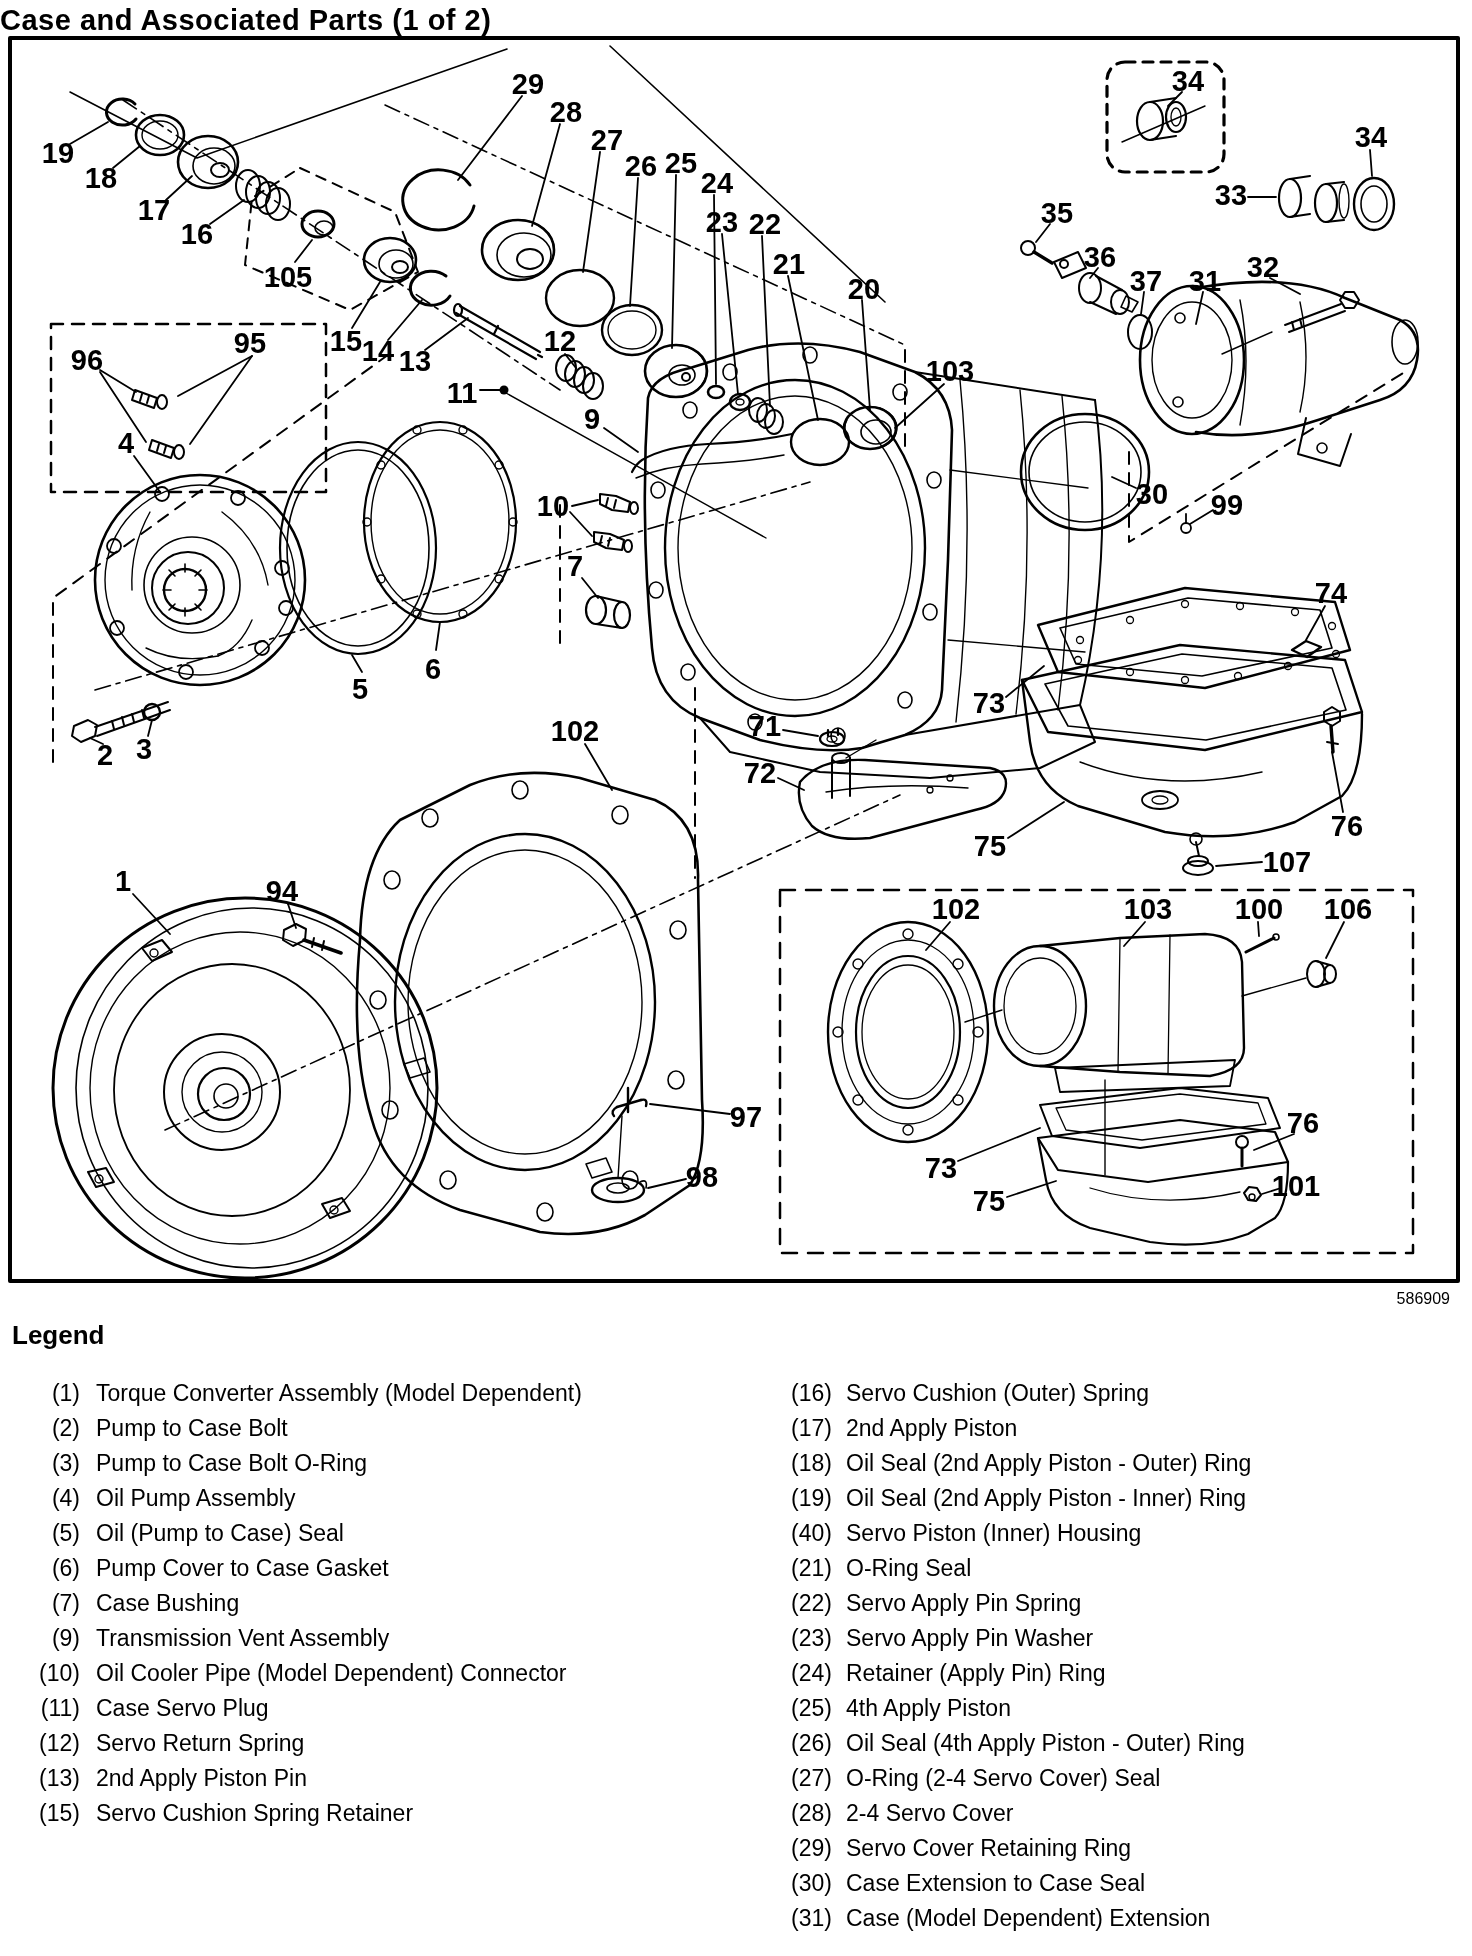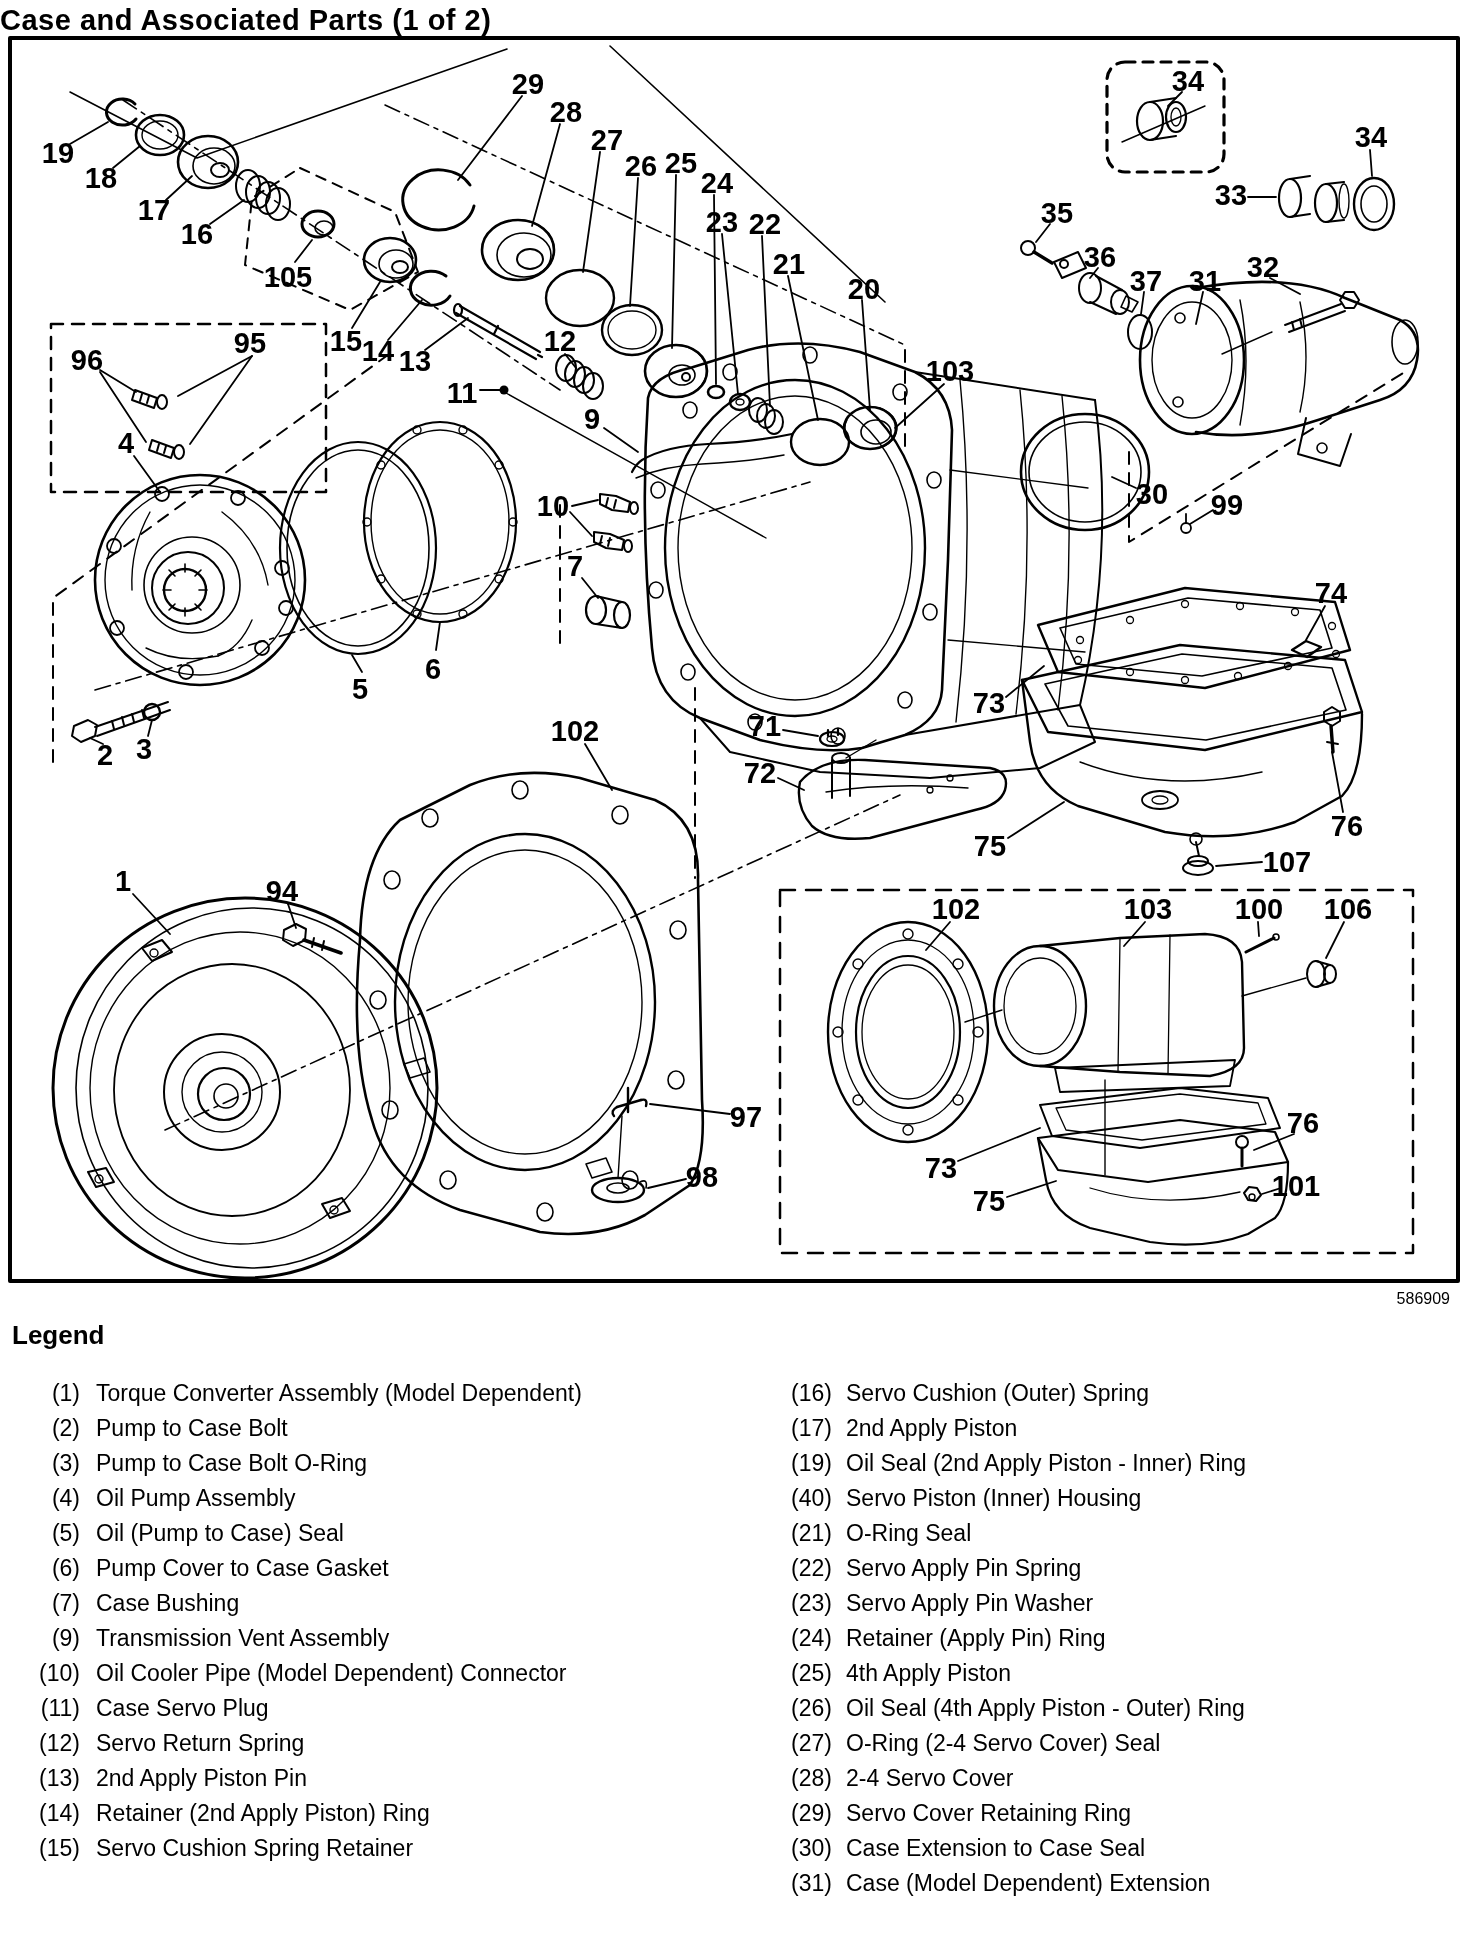--- a/index.html
+++ b/index.html
@@ -646,38 +646,38 @@
       </div>
       <div class="legend-item">
         <span class="num">(12)</span>
         <span class="txt">Servo Return Spring</span>
       </div>
       <div class="legend-item">
         <span class="num">(13)</span>
         <span class="txt">2nd Apply Piston Pin</span>
       </div>
       <div class="legend-item">
-        <span class="num">(14)</span>
-        <span class="txt">Retainer (2nd Apply Piston) Ring</span>
-      </div>
-      <div class="legend-item">
         <span class="num">(15)</span>
         <span class="txt">Servo Cushion Spring Retainer</span>
       </div>
     </div>
   <div id="legend-col2" class="legend-col">
       <div class="legend-item">
         <span class="num">(16)</span>
         <span class="txt">Servo Cushion (Outer) Spring</span>
       </div>
       <div class="legend-item">
         <span class="num">(17)</span>
         <span class="txt">2nd Apply Piston</span>
       </div>
       <div class="legend-item">
+        <span class="num">(18)</span>
+        <span class="txt">Oil Seal (2nd Apply Piston - Outer) Ring</span>
+      </div>
+      <div class="legend-item">
         <span class="num">(19)</span>
         <span class="txt">Oil Seal (2nd Apply Piston - Inner) Ring</span>
       </div>
       <div class="legend-item">
         <span class="num">(40)</span>
         <span class="txt">Servo Piston (Inner) Housing</span>
       </div>
       <div class="legend-item">
         <span class="num">(21)</span>
         <span class="txt">O-Ring Seal</span>

